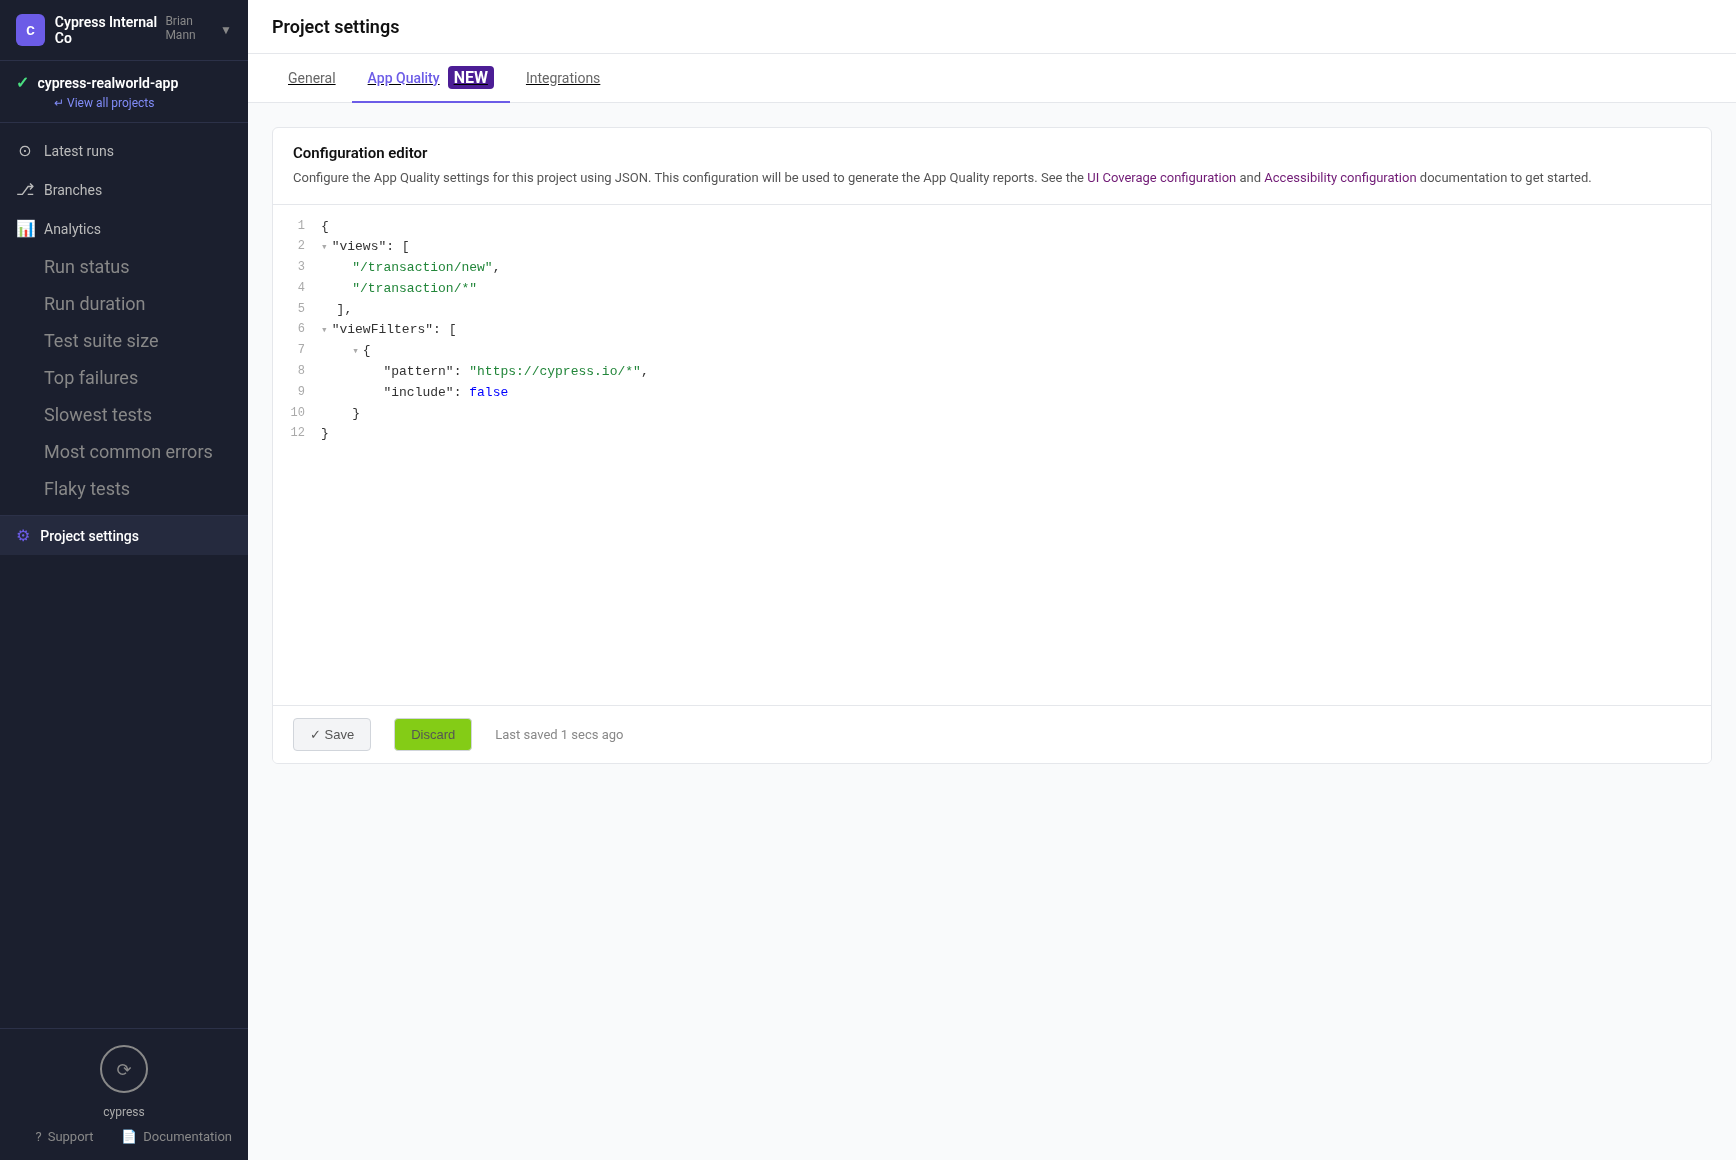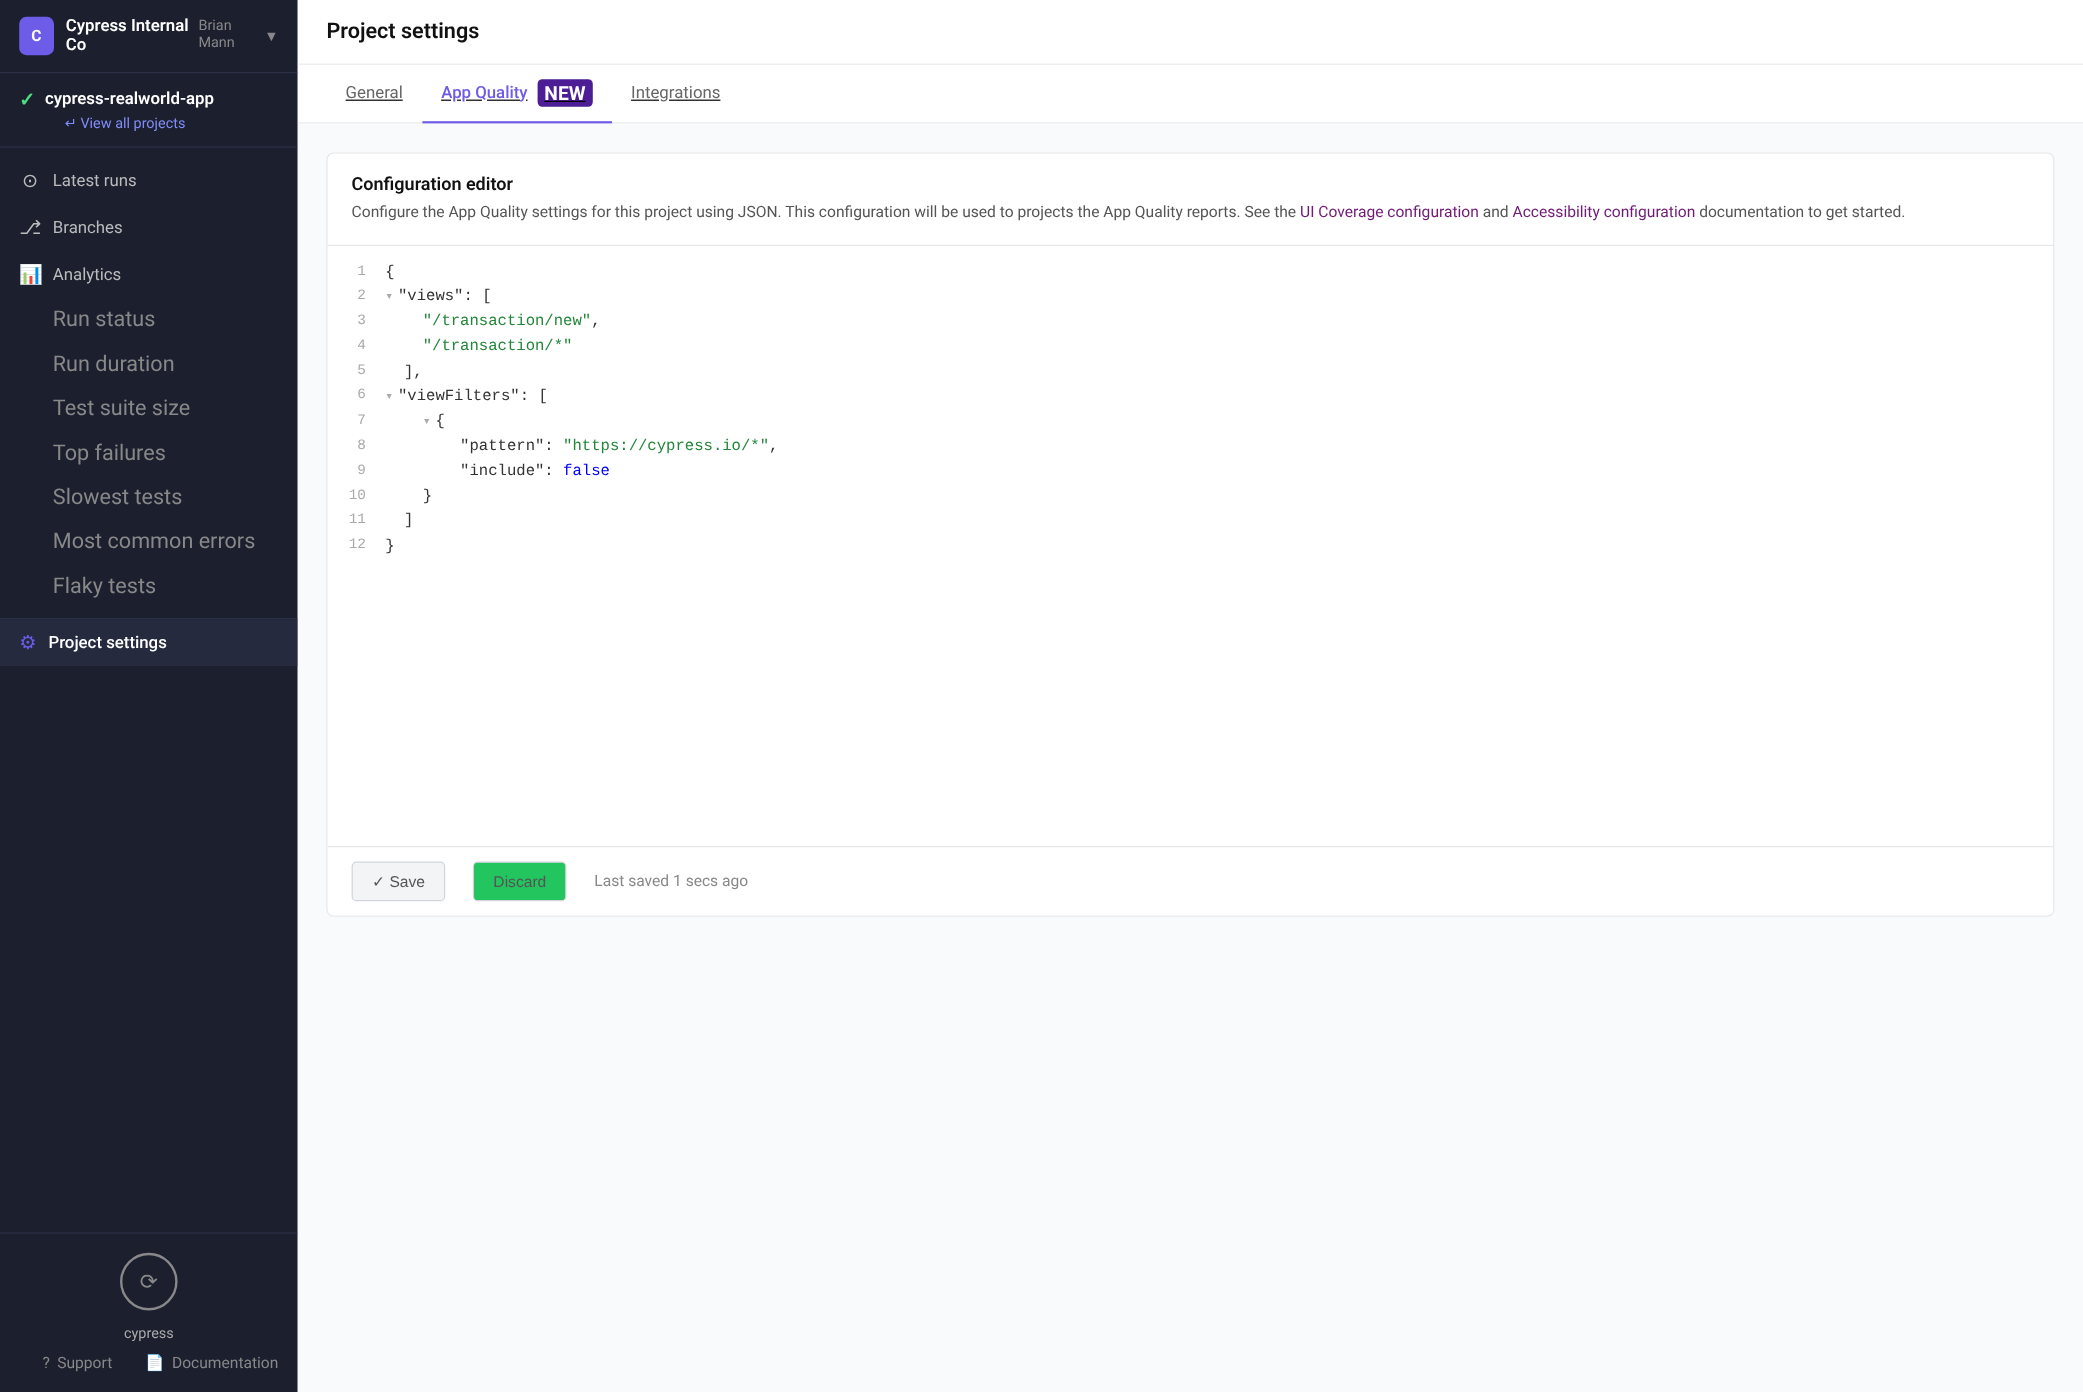--- a/index.html
+++ b/index.html
@@ -293,21 +293,21 @@
       background: #f3f4f6;
       border: 1px solid #d1d5db;
       border-radius: 4px;
       color: #555;
       font-size: 13px;
       cursor: pointer;
     }
 
     .btn-discard {
       padding: 8px 16px;
-      background: #22c55e;
+      background: #84cc16;
       border: 1px solid #d1d5db;
       border-radius: 4px;
       color: #555;
       font-size: 13px;
       cursor: pointer;
     }
 
     .saved-status {
       font-size: 13px;
       color: #888;
@@ -418,21 +418,21 @@
     <div class="tab">
       <span>Integrations</span>
     </div>
   </div>
 
   <div class="content">
     <div class="config-editor-card">
       <div class="config-editor-header">
         <div class="config-editor-title">Configuration editor</div>
         <div class="config-editor-desc">
-          <span>Configure the App Quality settings for this project using JSON. This configuration will be used to projects the App Quality reports. See the</span>
+          <span>Configure the App Quality settings for this project using JSON. This configuration will be used to generate the App Quality reports. See the</span>
           <a href="#">UI Coverage configuration</a>
           <span> and </span>
           <a href="#">Accessibility configuration</a>
           <span> </span><span>documentation to get started.</span>
         </div>
       </div>
 
       <div class="code-editor">
 
         <div class="code-line">
@@ -478,24 +478,20 @@
         <div class="code-line">
           <span class="line-number">9</span>
           <span class="line-content">        <span class="key">"include"</span>: <span class="boolean">false</span></span>
         </div>
 
         <div class="code-line">
           <span class="line-number">10</span>
           <span class="line-content">    }</span>
         </div>
 
-        <div class="code-line">
-          <span class="line-number">11</span>
-          <span class="line-content">  ]</span>
-        </div>
 
         <div class="code-line">
           <span class="line-number">12</span>
           <span class="line-content">}</span>
         </div>
       </div>
 
       <div class="footer-bar">
         <button class="btn-save">✓ Save</button>
         <button class="btn-discard">Discard</button>

